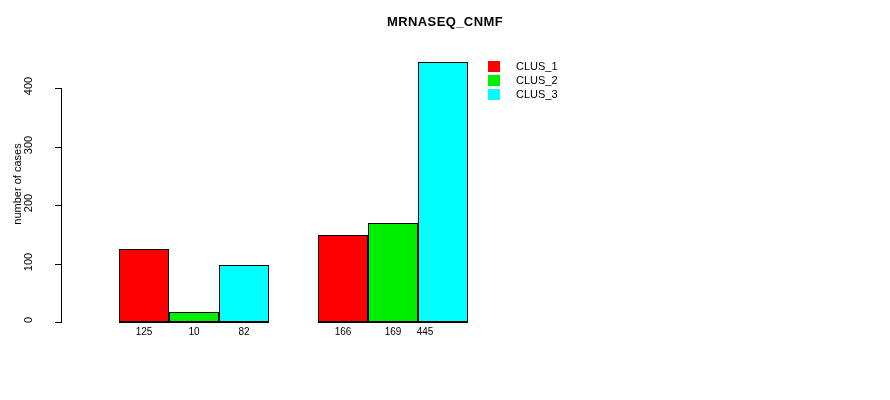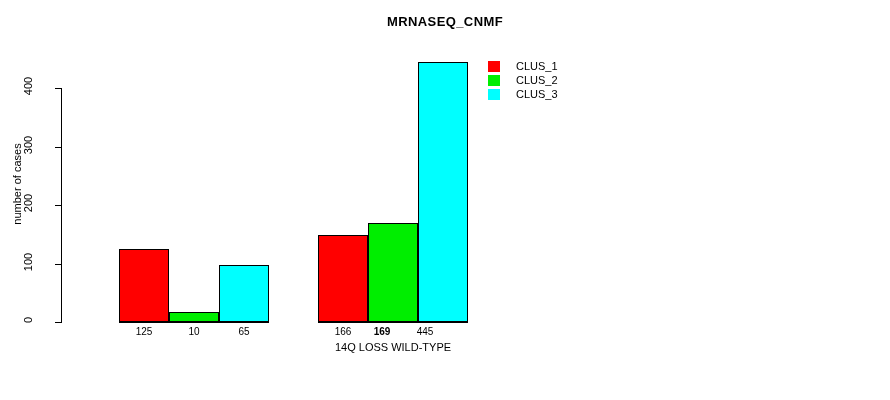--- a/index.html
+++ b/index.html
@@ -158,29 +158,28 @@
       <div class="y-tick-label" style="left: 8px; top: 314px;">0</div>
     </div>
 
   <div id="plot-area">
       <div class="group-baseline" style="left: 87px; top: 322px; width: 150px;"></div>
       <div class="bar" style="left: 87px; top: 248.875px; width: 50px; height: 73.125px; background: rgb(255, 0, 0);"></div>
       <div class="bar-value-label" style="left: 87px; width: 50px;">125</div>
       <div class="bar" style="left: 137px; top: 312.055px; width: 50px; height: 9.945px; background: rgb(0, 238, 0);"></div>
       <div class="bar-value-label" style="left: 137px; width: 50px;">10</div>
       <div class="bar" style="left: 187px; top: 265.255px; width: 50px; height: 56.745px; background: rgb(0, 255, 255);"></div>
-      <div class="bar-value-label" style="left: 187px; width: 50px;">65</div>
+      <div class="bar-value-label" style="left: 187px; width: 50px;">82</div>
       <div class="group-baseline" style="left: 286px; top: 322px; width: 150px;"></div>
       <div class="bar" style="left: 286px; top: 235.42px; width: 50px; height: 86.58px; background: rgb(255, 0, 0);"></div>
       <div class="bar-value-label" style="left: 286px; width: 50px;">166</div>
       <div class="bar" style="left: 336px; top: 223.135px; width: 50px; height: 98.865px; background: rgb(0, 238, 0);"></div>
-      <div class="bar-value-label" style="left: 325px; width: 50px; font-weight: bold;">169</div>
+      <div class="bar-value-label" style="left: 336px; width: 50px;">169</div>
       <div class="bar" style="left: 386px; top: 61.675px; width: 50px; height: 260.325px; background: rgb(0, 255, 255);"></div>
       <div class="bar-value-label" style="left: 368px; width: 50px;">445</div>
-      <div class="group-label" style="left: 286px; width: 150px;">14Q LOSS WILD-TYPE</div>
     </div>
 
   <div id="legend">
       <div class="legend-row">
         <span class="legend-swatch" style="background: rgb(255, 0, 0);"></span>
         <span class="legend-label">CLUS_1</span>
       </div>
       <div class="legend-row">
         <span class="legend-swatch" style="background: rgb(0, 238, 0);"></span>
         <span class="legend-label">CLUS_2</span>

